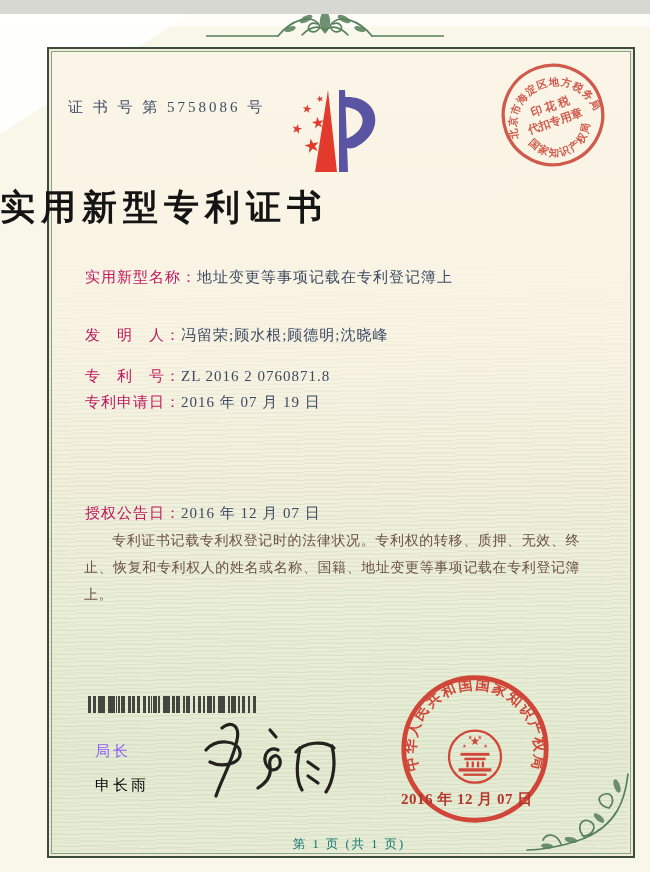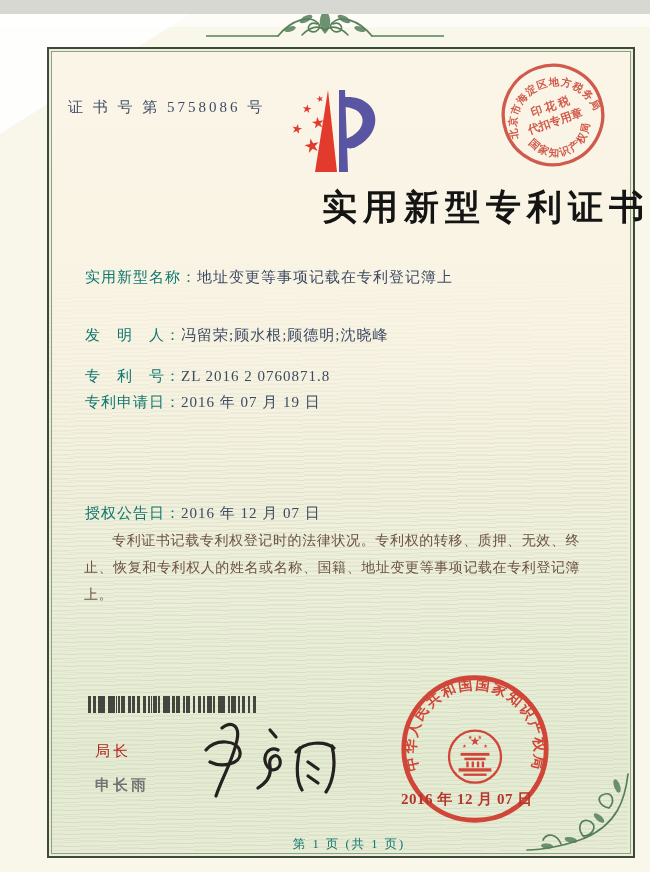--- a/index.html
+++ b/index.html
@@ -25,36 +25,36 @@
       repeating-linear-gradient(178.5deg, rgba(118,152,100,.20) 0 1px, rgba(255,255,255,0) 1px 4px),
       repeating-linear-gradient(181.5deg, rgba(118,152,100,.12) 0 1px, rgba(255,255,255,0) 1px 6px);
     opacity:.55;
     -webkit-mask-image:linear-gradient(180deg,transparent 0%,transparent 26%,#000 52%);
             mask-image:linear-gradient(180deg,transparent 0%,transparent 26%,#000 52%);
   }
   .cert-no{position:absolute;left:68px;top:84px;font-size:15px;letter-spacing:3px;color:#3e4d66;}
   .logo{position:absolute;left:273px;top:70px;width:115px;height:95px;}
   .tax-stamp{position:absolute;left:496px;top:44px;width:114px;height:114px;
     transform:rotate(-19deg);opacity:.9;}
-  .title{position:absolute;left:0;right:0;top:170px;text-align:right;
+  .title{position:absolute;left:0;right:0;top:170px;text-align:left;
     font-size:35px;font-weight:700;letter-spacing:6px;color:#141414;}
   .field-row{position:absolute;left:85px;right:62px;font-size:15px;color:#3d4a63;
     letter-spacing:1px;white-space:nowrap;}
-  .field-row .lbl{color:#0f766e;}
+  .field-row .lbl{color:#be185d;}
   .body-text{position:absolute;left:84px;right:70px;top:513px;
     font-size:14px;line-height:1.93;color:#6b5244;text-align:justify;letter-spacing:.4px;}
   .body-text p{margin:0;text-indent:2em;}
   .barcode{position:absolute;left:88px;top:682px;width:168px;height:17px;
     background:
       repeating-linear-gradient(90deg,#2a2a28 0 2px,transparent 2px 5px),
       repeating-linear-gradient(90deg,#2a2a28 0 1px,transparent 1px 7px),
       repeating-linear-gradient(90deg,#2a2a28 0 3px,transparent 3px 11px);
     opacity:.85;}
-  .director-label{position:absolute;left:95px;top:728px;font-size:15px;letter-spacing:3px;color:#b91c1c;}
-  .director-name{position:absolute;left:95px;top:762px;font-size:15px;letter-spacing:3px;color:#737373;font-weight:bold;}
+  .director-label{position:absolute;left:95px;top:728px;font-size:15px;letter-spacing:3px;color:#8b5cf6;}
+  .director-name{position:absolute;left:95px;top:762px;font-size:15px;letter-spacing:3px;color:#000000;}
   .signature{position:absolute;left:192px;top:702px;width:162px;height:90px;}
   .seal{position:absolute;left:398px;top:658px;width:154px;height:154px;opacity:.93;}
   .seal-date{position:absolute;left:401px;top:776px;width:150px;font-size:15px;font-weight:600;
     color:#b5372b;letter-spacing:.5px;white-space:nowrap;z-index:3;
     font-family:"Liberation Serif","DejaVu Serif",serif;}
   .footer{position:absolute;left:0;right:0;top:822px;text-align:center;
     font-size:12.5px;letter-spacing:2px;color:#0f766e;padding-left:48px;}
   .ornament-top{position:absolute;left:206px;top:-7px;width:238px;height:42px;z-index:2;}
   .ornament-corner{position:absolute;right:17px;top:758px;width:108px;height:84px;z-index:2;}
 </style>

